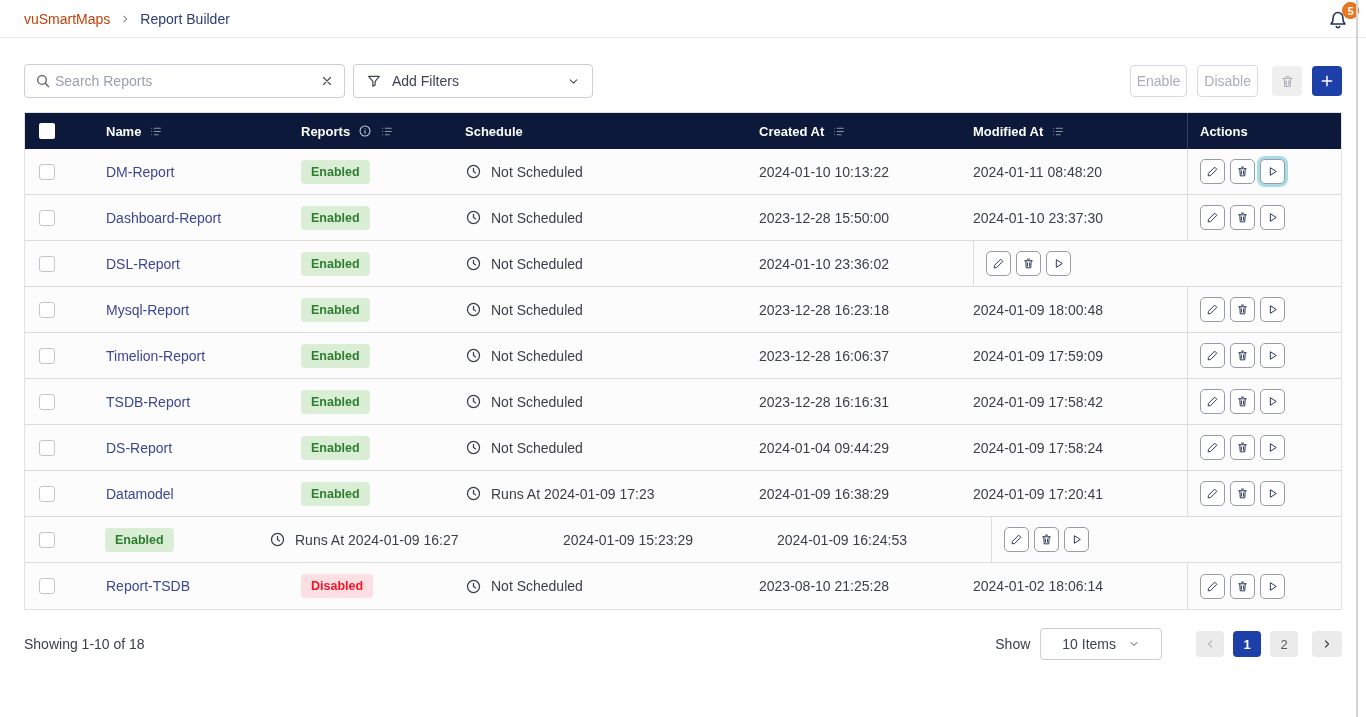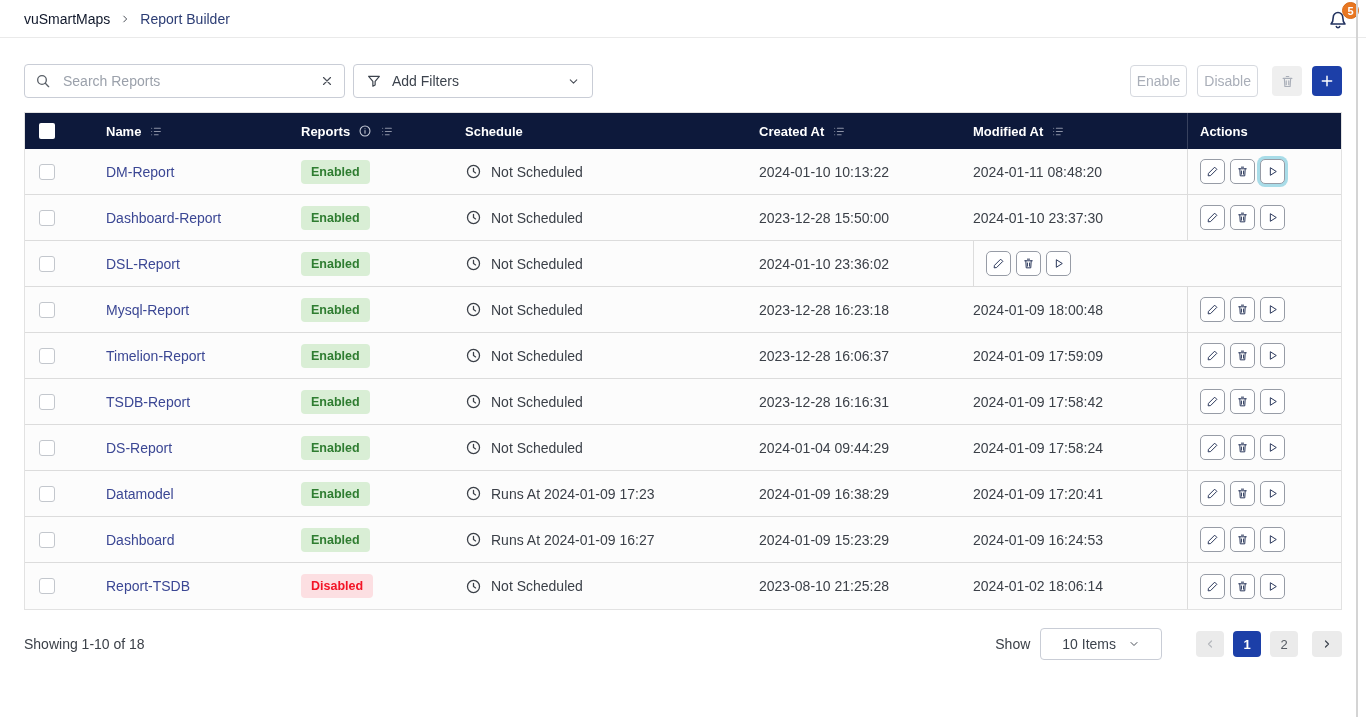--- a/index.html
+++ b/index.html
@@ -5,32 +5,32 @@
   * { margin:0; padding:0; box-sizing:border-box; }
   html,body { width:1366px; height:717px; }
   body {
     position:relative; background:#ffffff; overflow:hidden;
     font-family:"Liberation Sans", sans-serif; color:#3b4048;
   }
   .icon { display:inline-flex; align-items:center; justify-content:center; flex:none; }
 
   
   .topbar { height:38px; display:flex; align-items:center; padding:0 24px; border-bottom:1px solid #eaeaea; }
-  .crumb-app { font-size:14px; font-weight:500; color:#0f172a; cursor:pointer; }
+  .crumb-app { font-size:14px; font-weight:500; color:#c2410c; cursor:pointer; }
   .crumb-sep { margin:0 10px; }
   .crumb-page { font-size:14px; font-weight:500; color:#2c3d74; }
   .bell-wrap { position:absolute; top:7px; right:14px; width:26px; height:26px; cursor:pointer; }
   .bell-badge { position:absolute; top:-5px; right:-7px; min-width:17px; height:17px; border-radius:50%;
     background:#e87722; border:1px solid #d96a15; color:#fff; font-size:11px; font-weight:700;
     display:flex; align-items:center; justify-content:center; }
 
   
   .toolbar { display:flex; align-items:center; padding:0 24px; margin-top:26px; }
   .search-box { width:321px; height:34px; border:1px solid #c9cdd6; border-radius:4px; background:#fff;
-    display:flex; align-items:center; padding:0 10px; gap:12px; }
+    display:flex; align-items:center; padding:0 10px; gap:4px; }
   .search-box input { border:none; outline:none; flex:1; font-size:14px; color:#3b4048; background:transparent;
     font-family:"Liberation Sans", sans-serif; }
   .search-box input::placeholder { color:#9ba1ab; }
   .filters-box { width:240px; height:34px; margin-left:8px; border:1px solid #c9cdd6; border-radius:4px;
     display:flex; align-items:center; padding:0 12px; gap:10px; cursor:pointer; }
   .filters-label { font-size:14px; color:#3c434d; }
   .filters-box .chev { margin-left:auto; }
   .tb-spacer { flex:1; }
   .btn-ghost { height:32px; padding:0 6px; border:1px solid #d6d9df; border-radius:4px; background:#fff;
     color:#a9aeb8; font-size:14px; font-family:"Liberation Sans", sans-serif; cursor:pointer; }
@@ -611,23 +611,20 @@
               </svg>
         </span>
       </button>
     </div>
   </div>
 
   <div class="trow">
     <div class="cell col-check">
       <span class="cbx"></span>
     </div>
-    <div class="cell col-name">
-      <a class="rlink">Dashboard</a>
-    </div>
     <div class="cell col-status">
       <span class="badge badge-enabled">Enabled</span>
     </div>
     <div class="cell col-schedule">
       <span class="icon">
         <svg width="17" height="17" viewBox="0 0 24 24" fill="none" stroke="#3b4048" stroke-width="1.8" stroke-linecap="round">
               <circle cx="12" cy="12" r="8.5"></circle>
               <path d="M12 7.5V12l3 2"></path>
             </svg>
       </span>

